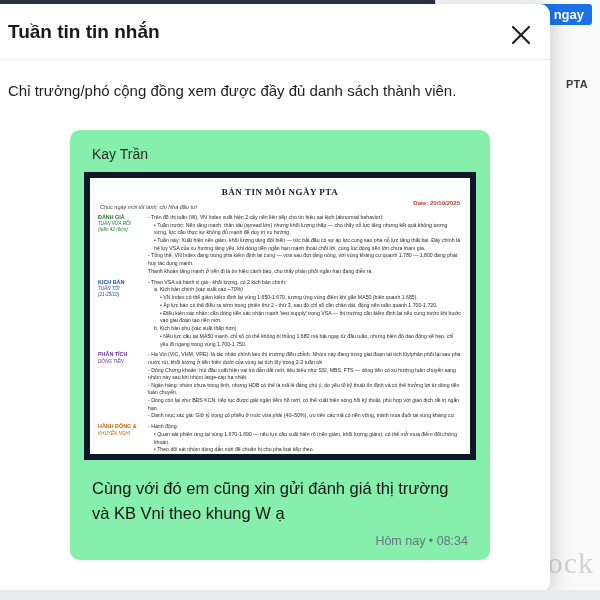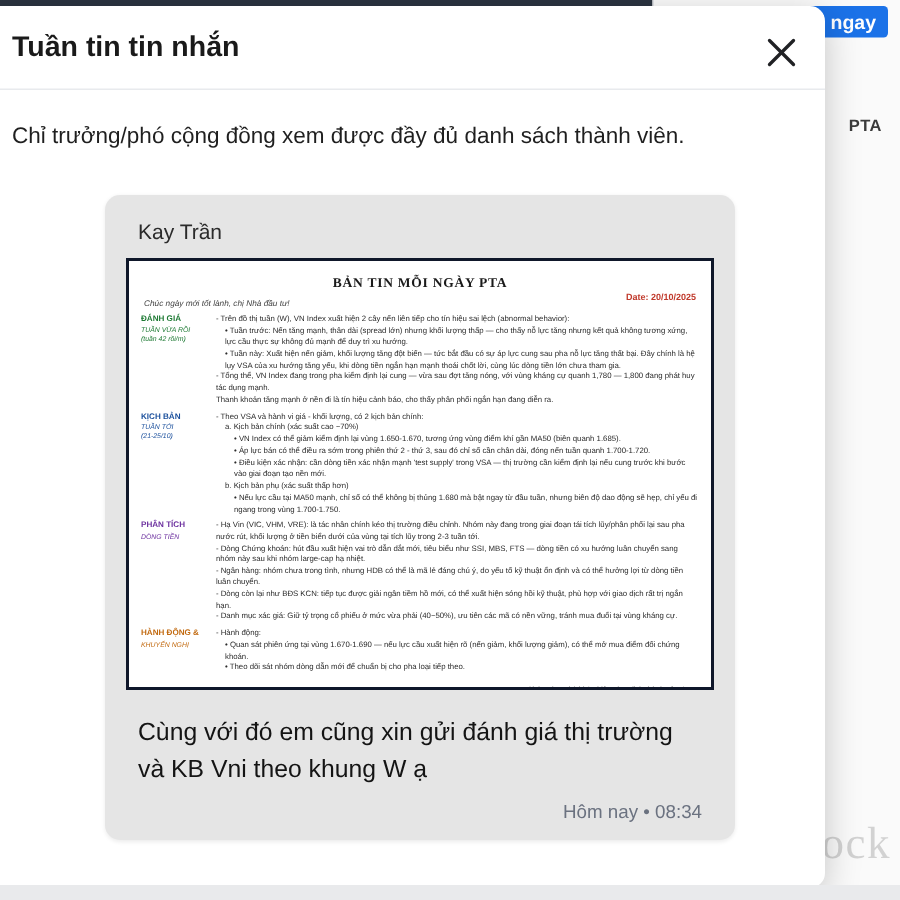--- a/index.html
+++ b/index.html
@@ -93,35 +93,35 @@
     font-size: 15px; color: #1f1f1f;
     padding: 22px 18px 16px 18px;
     white-space: nowrap;
   }
 
   
   .msg-card {
     position: absolute;
     left: 80px; top: 126px;
     width: 420px; height: 430px;
-    background: #e5e5e5;
+    background: #86efac;
     border-radius: 10px 10px 10px 10px;
     box-shadow: 0 1px 3px rgba(0,0,0,.08);
     overflow: hidden;
   }
   .msg-sender {
     font-size: 14px; color: #2b2b2b;
     padding: 16px 0 10px 22px;
   }
   .doc {
     position: relative;
     margin: 0 14px;
     height: 288px;
     background: #ffffff;
-    border: 2px solid #0f172a;
+    border: 6px solid #0f172a;
     overflow: hidden;
   }
   .doc-title {
     text-align: center;
     font-family: "Liberation Serif", serif;
     font-weight: bold;
     font-size: 9px;
     color: #1b1b1b;
     letter-spacing: .5px;
     padding-top: 9px;

